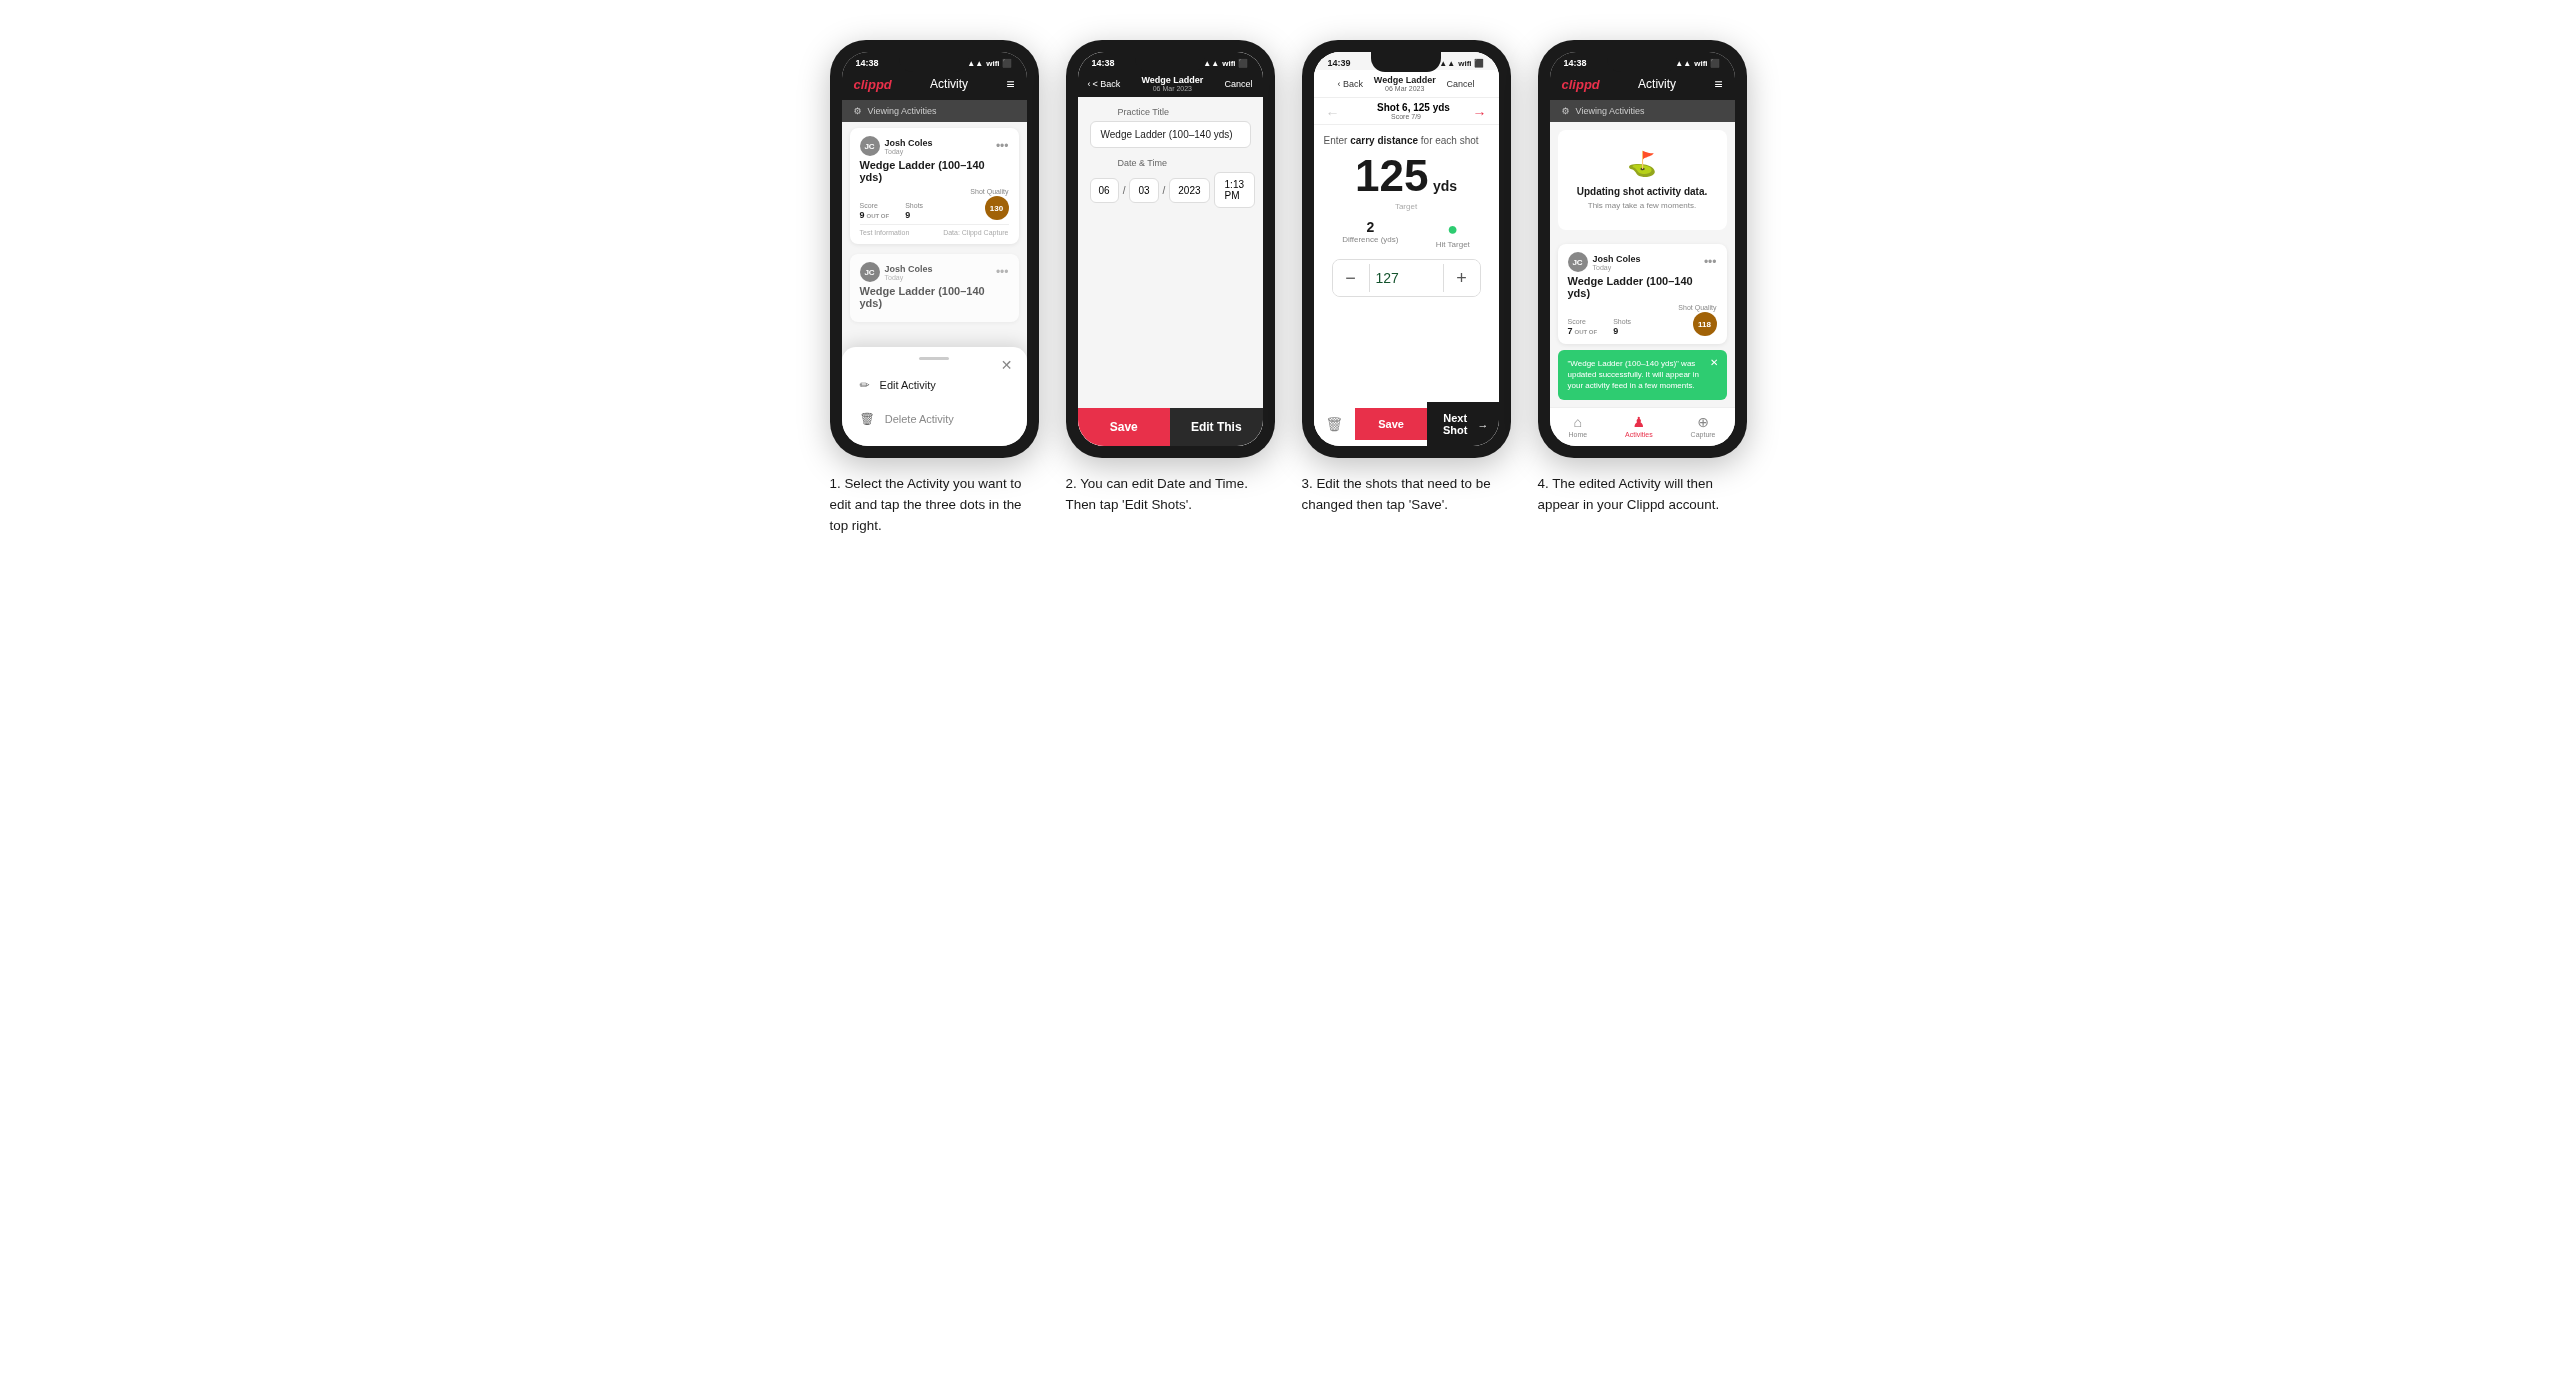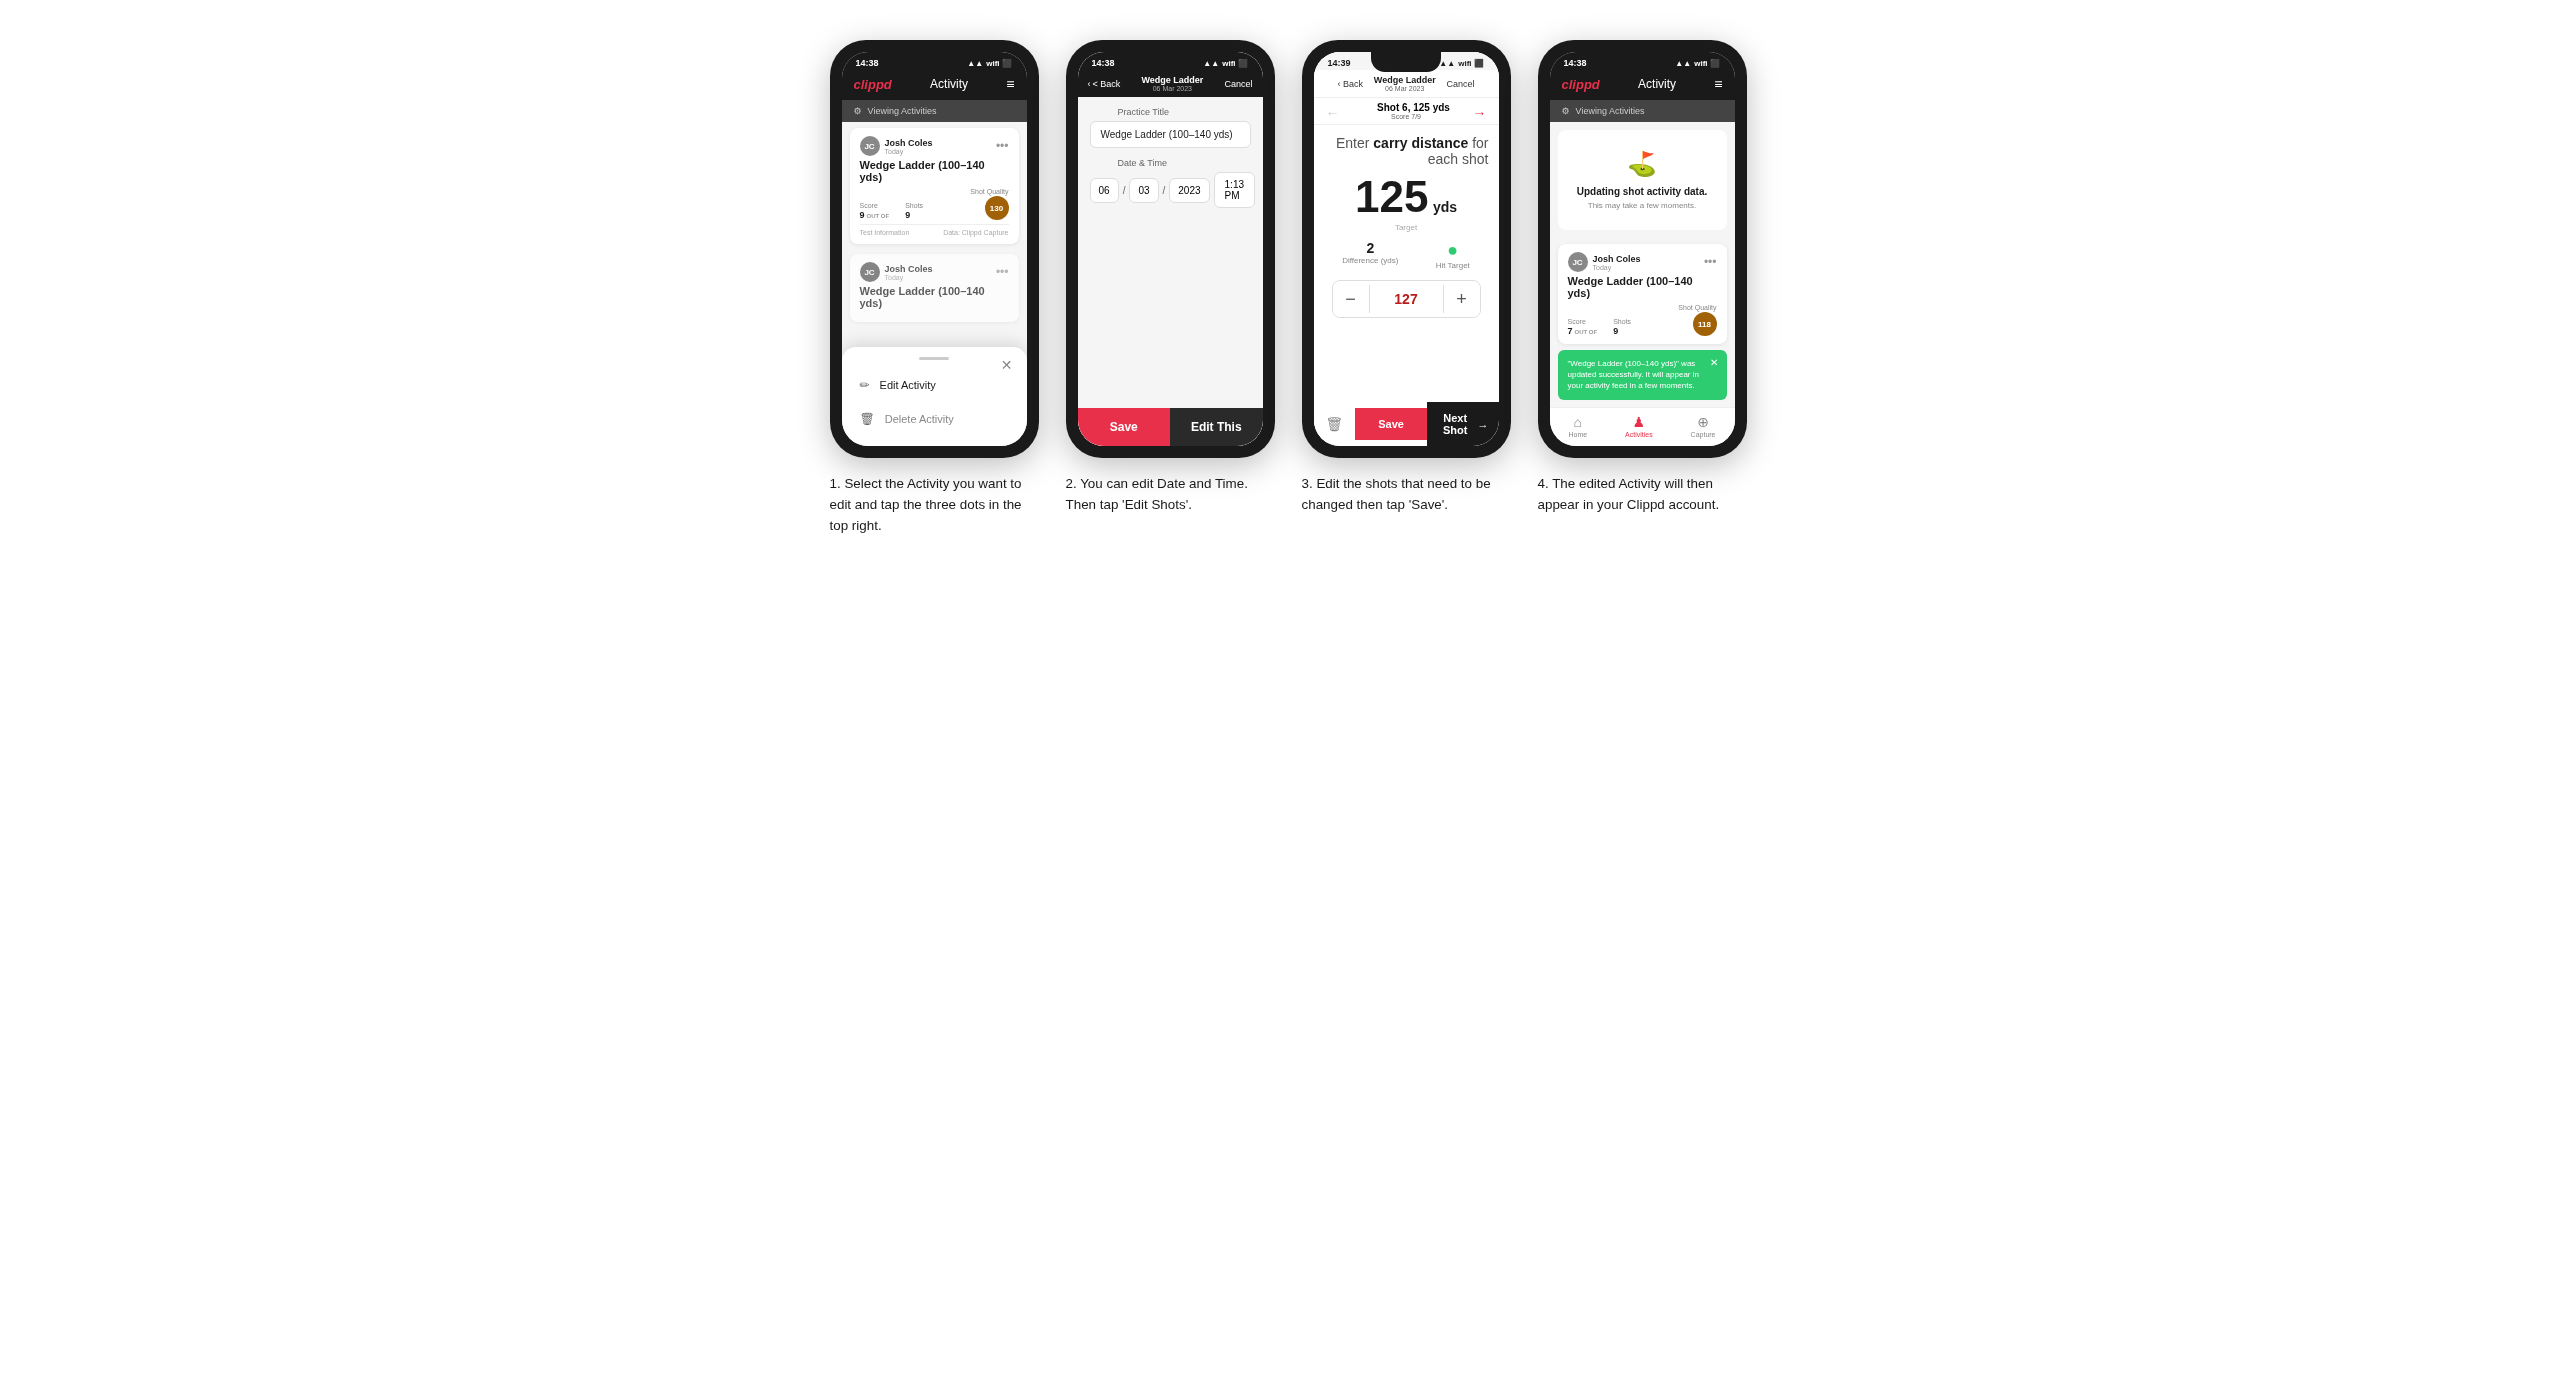--- a/index.html
+++ b/index.html
@@ -231,34 +231,34 @@
     }
     .s3-back { color: #333; font-size: 9px; display: flex; align-items: center; gap: 2px; }
     .s3-center-title { color: #1a1a1a; font-size: 9px; font-weight: 600; text-align: center; }
     .s3-center-sub { color: #666; font-size: 7px; text-align: center; }
     .s3-nav { display: flex; justify-content: space-between; align-items: center; padding: 4px 12px; border-bottom: 1px solid #eee; }
     .s3-arrow { color: #e8304a; font-size: 14px; cursor: pointer; }
     .s3-arrow.inactive { color: #ccc; }
     .s3-nav-title { font-size: 10px; font-weight: 600; text-align: center; padding-left: 15px; }
     .s3-nav-sub { font-size: 7px; color: #666; text-align: center; }
     .s3-body { padding: 10px; background: white; }
-    .s3-carry-label { text-align: right; font-size: 14px; color: #555; margin-bottom: 8px; }
+    .s3-carry-label { text-align: left; font-size: 10px; color: #555; margin-bottom: 8px; }
     .s3-carry-label b { font-weight: 700; color: #1a1a1a; }
     .s3-yardage { text-align: center; margin-bottom: 4px; }
     .s3-yardage-num { font-size: 44px; font-weight: 800; color: #1a1a1a; line-height: 1; }
     .s3-yardage-unit { font-size: 14px; font-weight: 600; color: #1a1a1a; }
     .s3-target { text-align: center; font-size: 8px; color: #aaa; margin-bottom: 8px; }
     .s3-stats-row { display: flex; justify-content: space-around; margin-bottom: 10px; }
     .s3-stat { text-align: center; }
     .s3-stat-val { font-size: 14px; font-weight: 700; color: #1a1a1a; }
     .s3-stat-val.green { color: #2ecc71; font-size: 18px; }
     .s3-stat-label { font-size: 8px; color: #888; }
     .s3-stepper { display: flex; align-items: center; justify-content: center; gap: 0; border: 1px solid #ddd; border-radius: 8px; overflow: hidden; margin: 0 8px 10px; }
     .s3-step-btn { width: 36px; height: 36px; background: white; border: none; font-size: 18px; color: #555; cursor: pointer; display: flex; align-items: center; justify-content: center; }
-    .s3-step-val { flex: 1; text-align: center; font-size: 14px; font-weight: 700; color: #b91c1c; border-left: 1px solid #ddd; border-right: 1px solid #ddd; padding: 6px; }
+    .s3-step-val { flex: 1; font-size: 14px; font-weight: 400; color: #14532d; border-left: 1px solid #ddd; border-right: 1px solid #ddd; padding: 6px; }
     .s3-bottom-bar {
       position: absolute;
       bottom: 0;
       left: 0;
       right: 0;
       display: flex;
       gap: 0;
       align-items: center;
     }
     .s3-trash { background: white; border: none; padding: 8px 12px; font-size: 14px; color: #888; cursor: pointer; }

